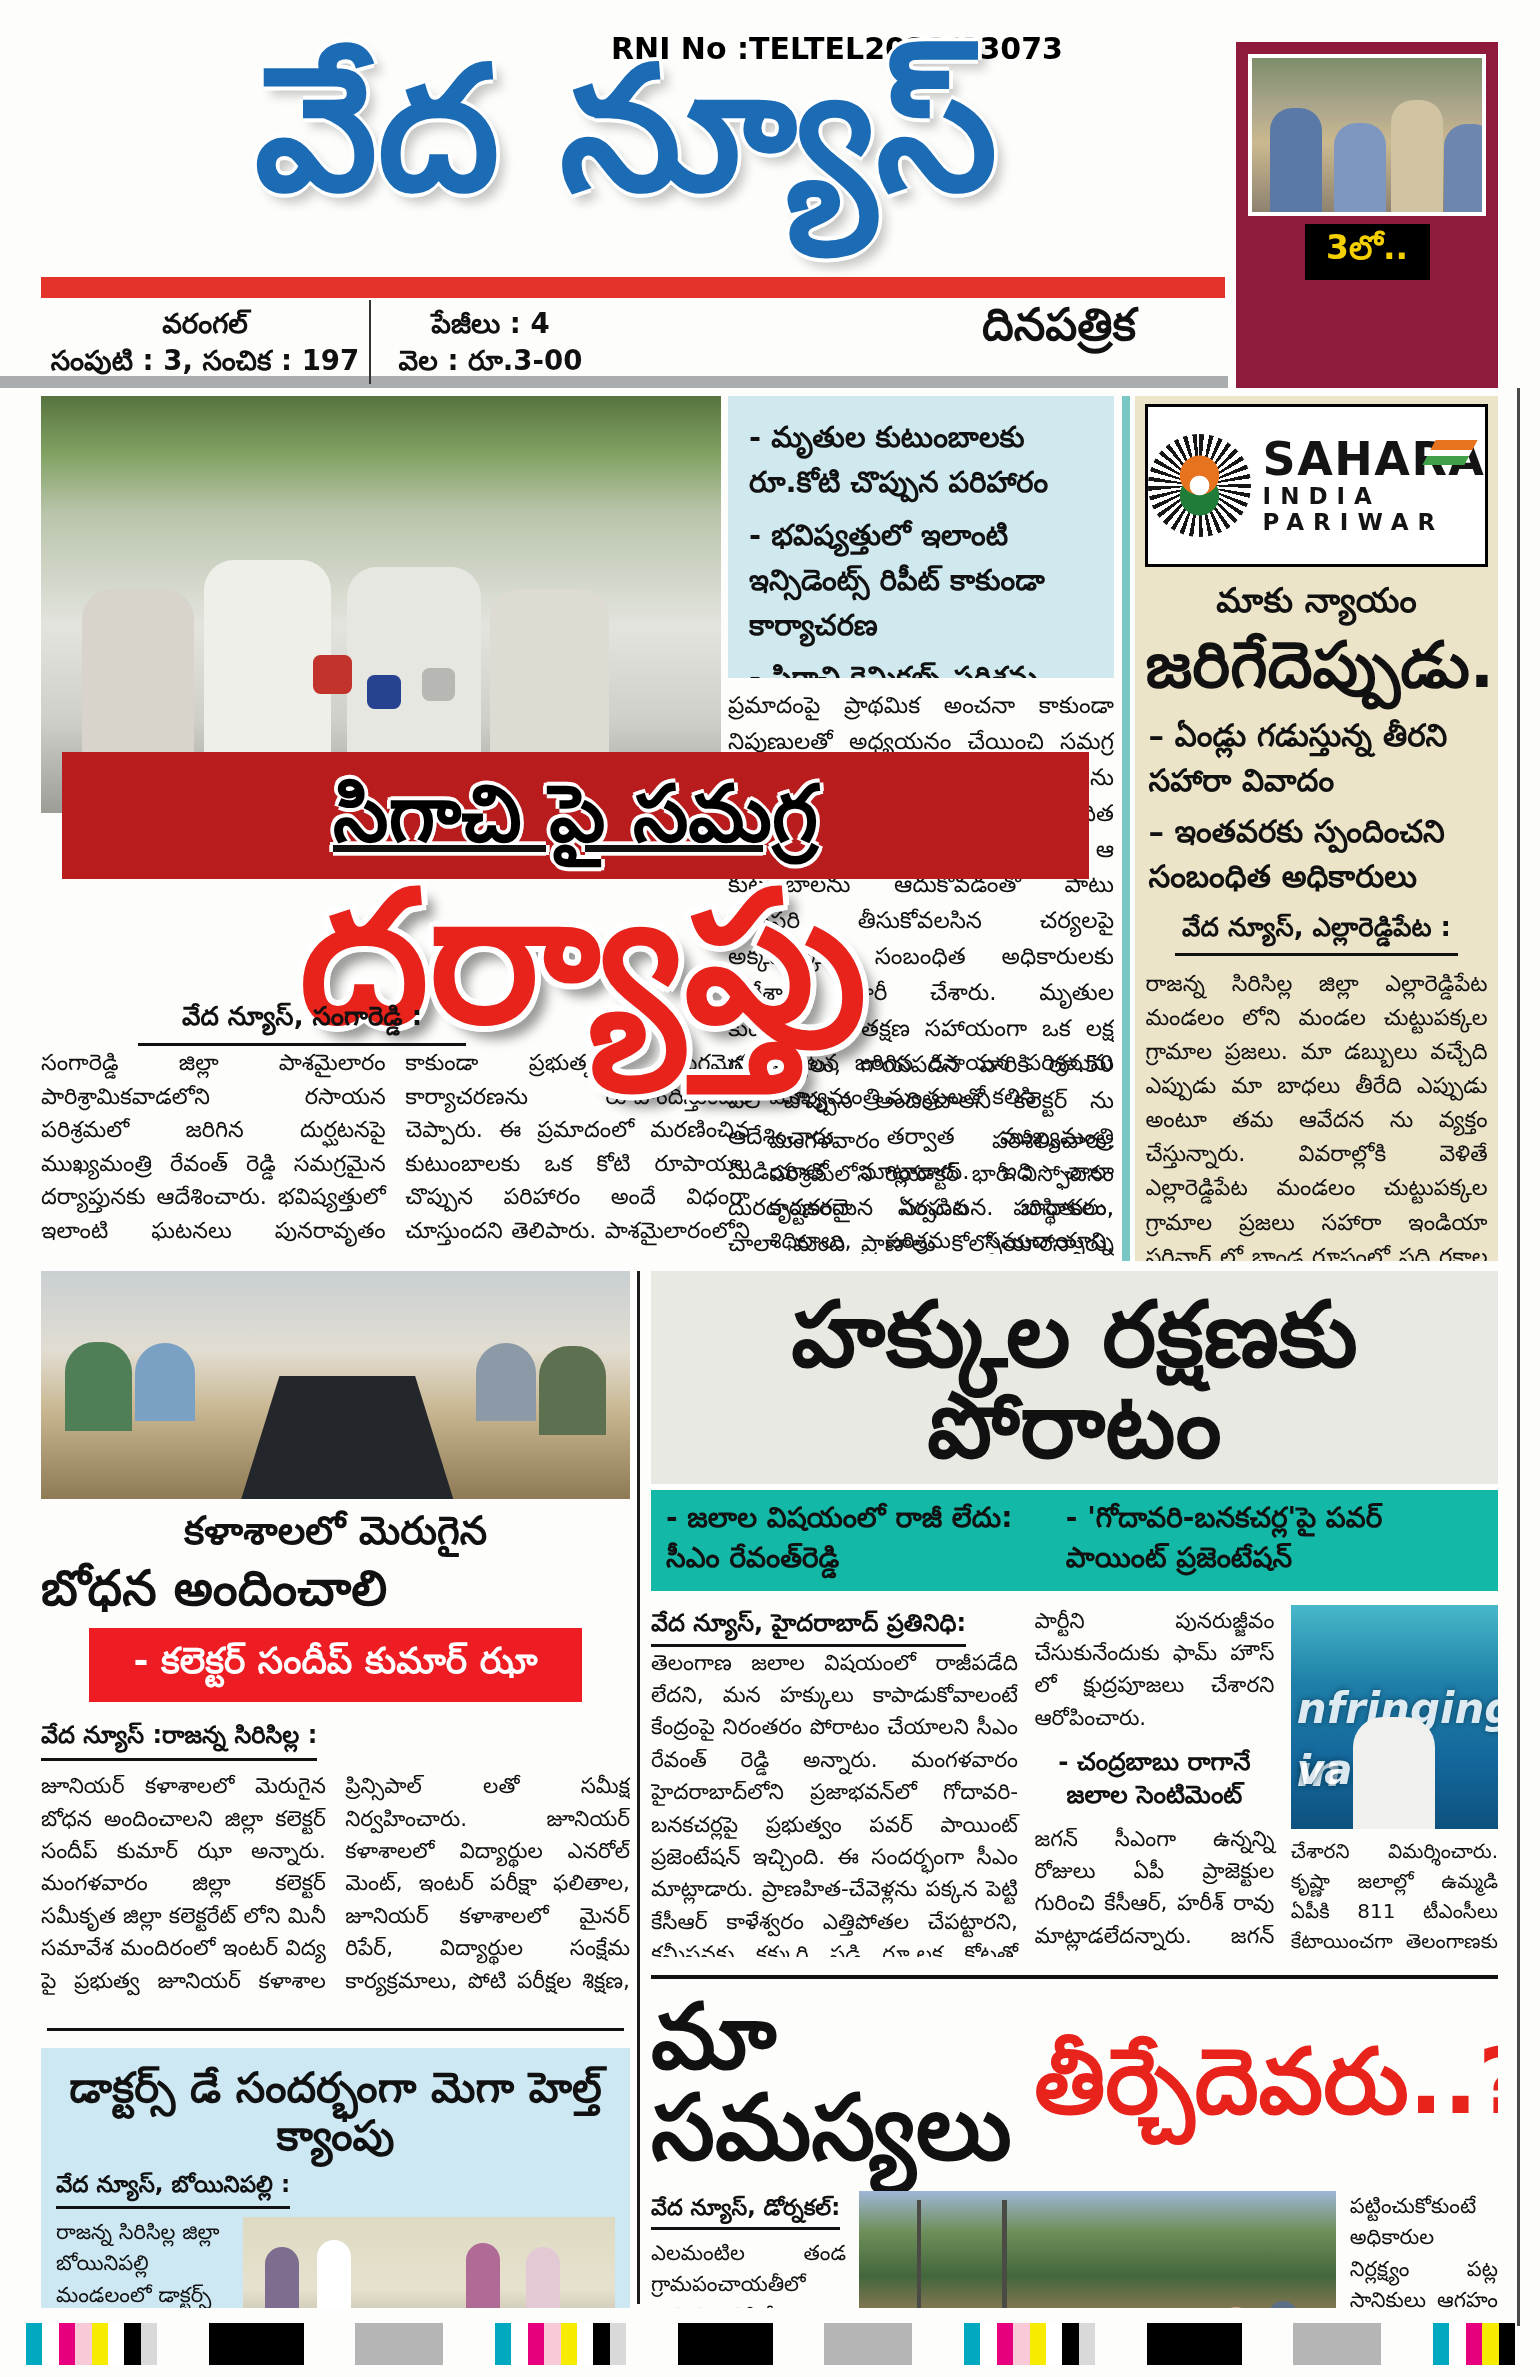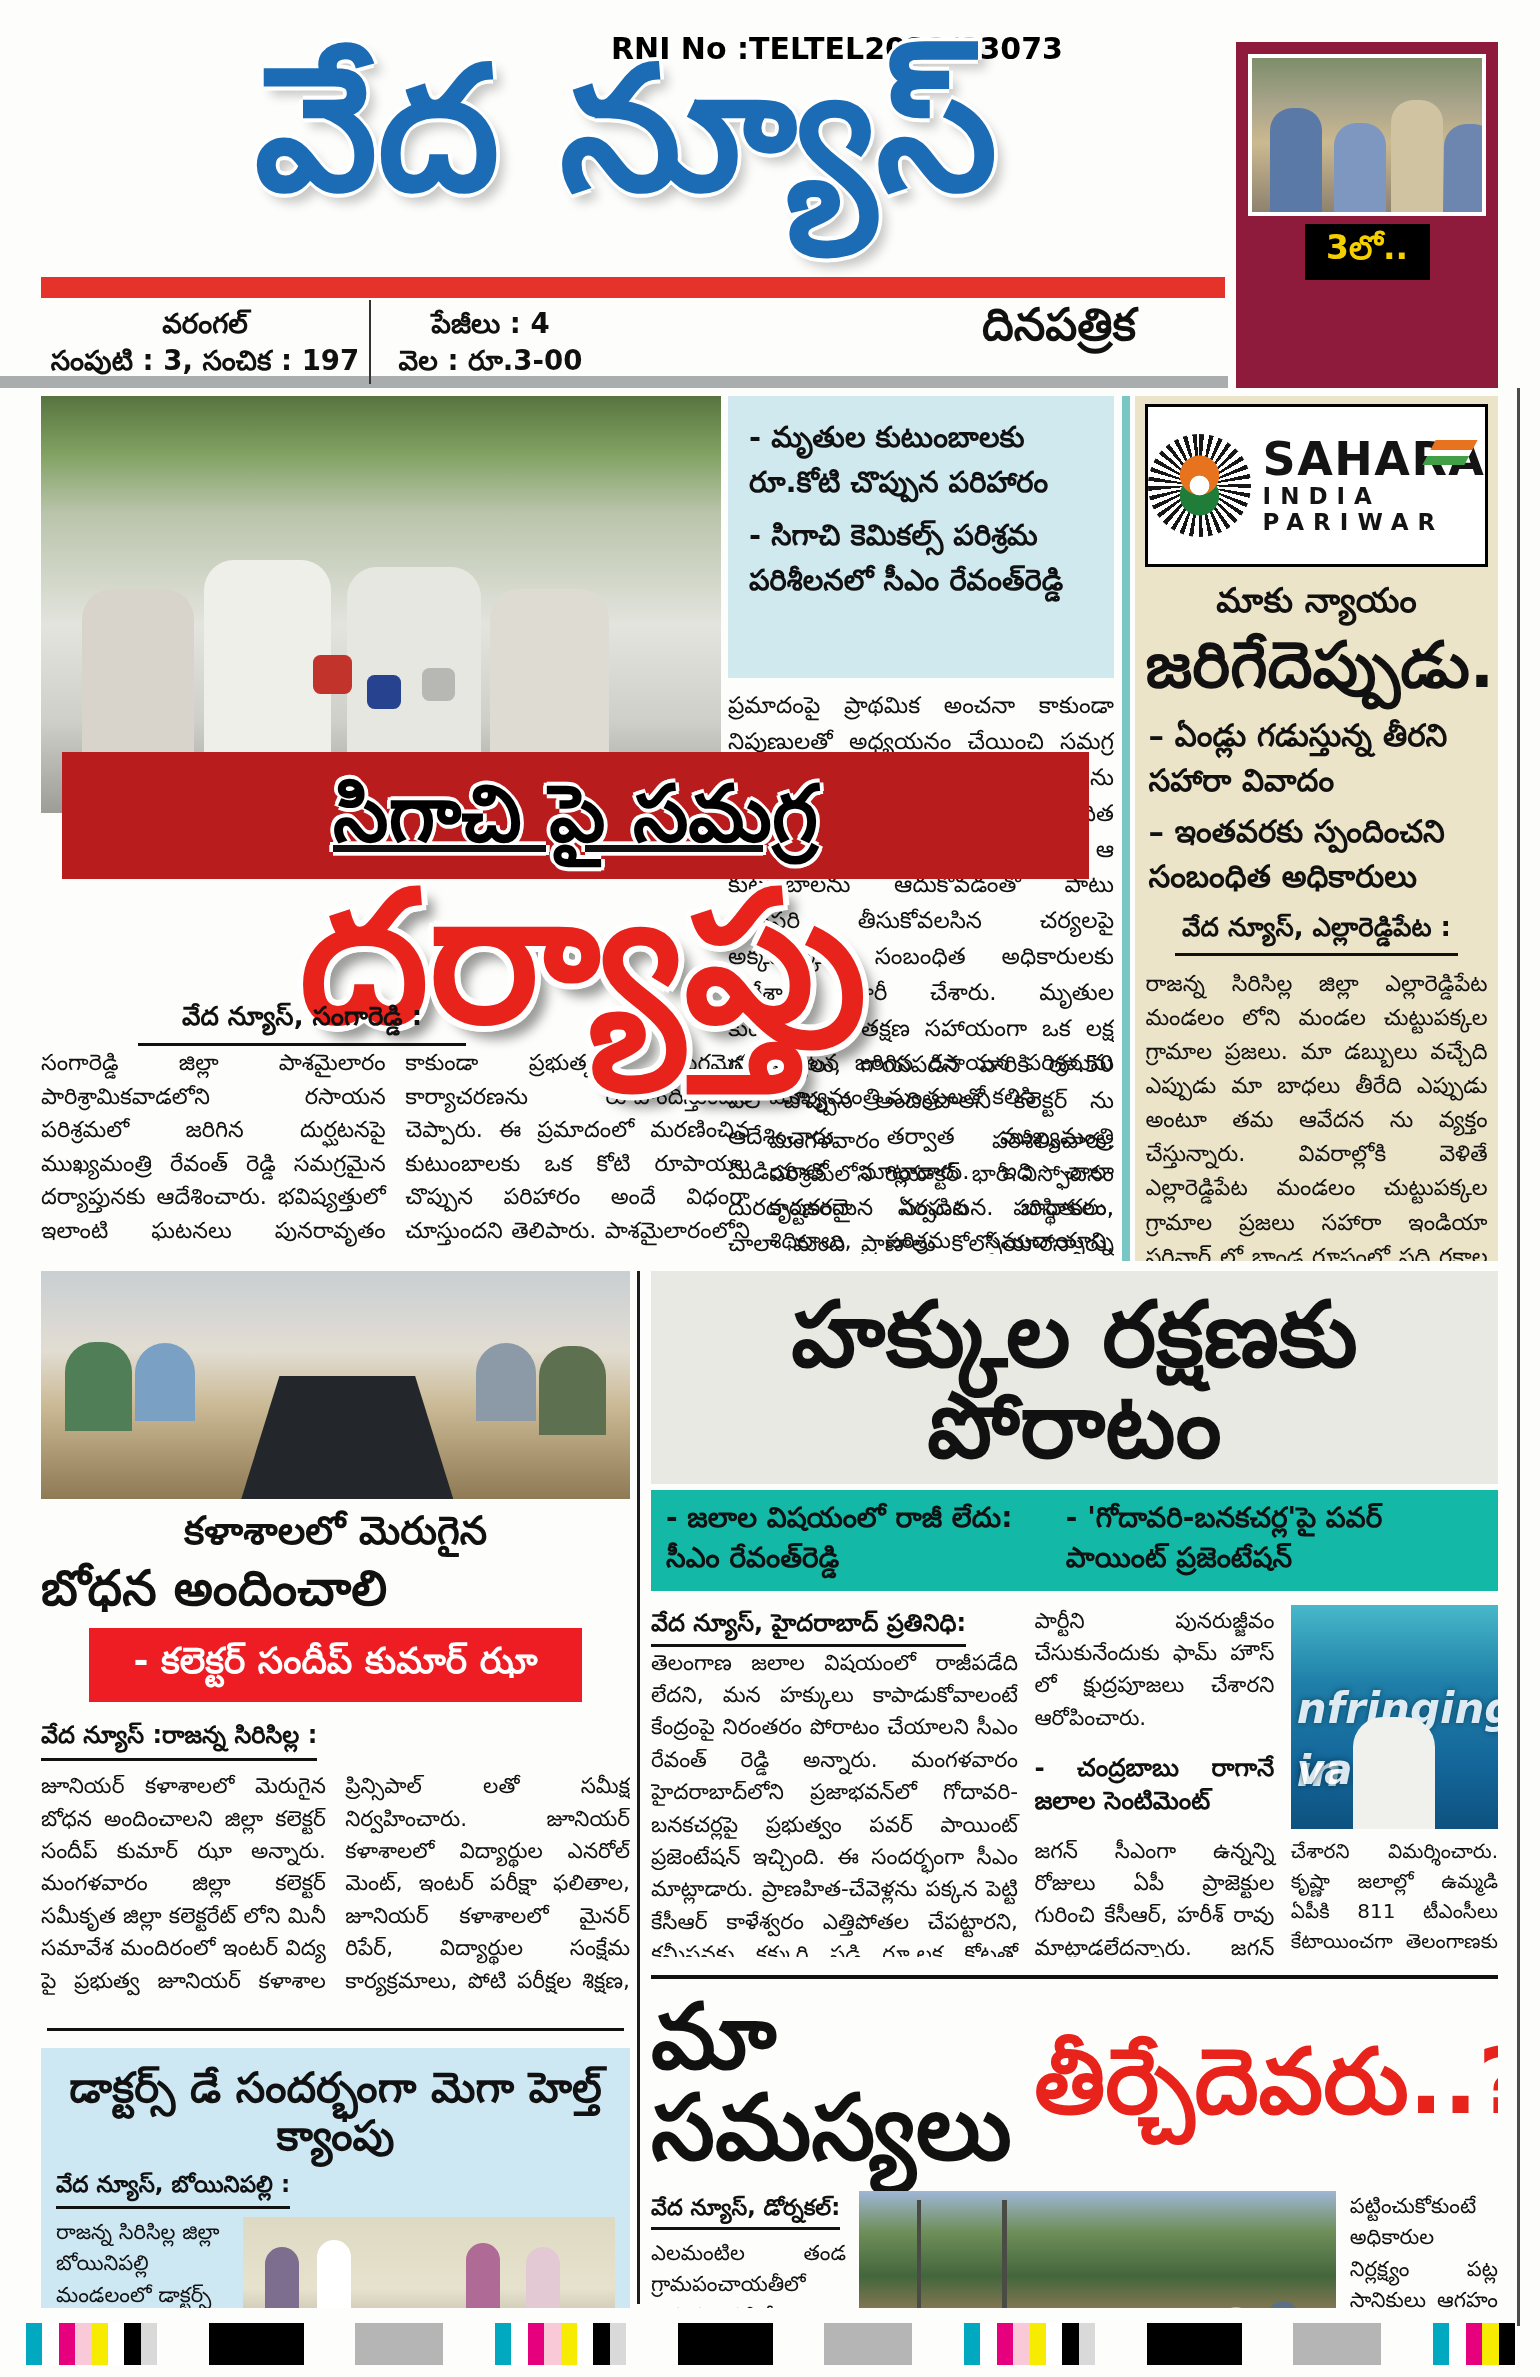--- a/index.html
+++ b/index.html
@@ -99,21 +99,21 @@
       background:linear-gradient(180deg,#ded9c2 0%,#e7e2cd 45%,#b9b4a0 75%,#8f8b79 100%);}
   
   .lower-right{position:absolute;left:610px;top:0;width:847px;height:1037px;overflow:hidden;}
   .rights-band{background:#e9e9e3;padding:18px 4.5px 13.4px;text-align:center;
       font-size:91px;font-weight:800;line-height:1;}
   .subheads{margin-top:6px;background:#14b8a6;display:flex;justify-content:space-between;
       padding:10.4px 15px;font-size:28px;font-weight:800;}
   .rights-body{margin-top:13.4px;display:grid;grid-template-columns:367px 240px 1fr;gap:16.4px;
       height:352px;overflow:hidden;font-size:21.6px;line-height:1.5;text-align:justify;}
   .rights-body p{margin:0 0 7.5px;}
-  .crosshead{font-size:24.6px;font-weight:800;line-height:1.35;margin:17px 0;}
+  .crosshead{font-size:24.6px;font-weight:800;text-align:center;line-height:1.35;margin:11px 0;}
   .cm-photo{height:224px;overflow:hidden;position:relative;margin-bottom:7.5px;
       background:linear-gradient(180deg,#47b8c9 0%,#1f7fa8 35%,#14679b 70%,#0d527f 100%);}
   .cm-text{position:absolute;color:#fff;font-weight:800;font-style:italic;opacity:.85;
       text-shadow:0 0 6px #083b56;}
   .c3small{font-size:20px;}
   .problems{margin-top:18px;border-top:4.5px solid #111;padding-top:12px;}
   .problems-headline{display:flex;gap:22.4px;align-items:center;line-height:1;}
   .ph-black{font-size:91px;font-weight:800;color:#111;}
   .ph-red{font-size:91px;font-weight:800;color:#e8231c;}
   .problems-content{margin-top:18px;display:grid;grid-template-columns:195px 477px 1fr;gap:13.4px;
@@ -172,20 +172,21 @@
       <div class="sil" style="left:24%;bottom:0;width:127px;height:253px;background:#efefea;"></div>
       <div class="sil" style="left:45%;bottom:0;width:134px;height:246px;background:#e7e7e2;"></div>
       <div class="sil" style="left:66%;bottom:0;width:119px;height:224px;background:#dddbd2;"></div>
       <div class="mic" style="left:40%;bottom:119px;width:39px;height:39px;background:#c2342b;"></div>
       <div class="mic" style="left:48%;bottom:104px;width:34px;height:34px;background:#27438f;"></div>
       <div class="mic" style="left:56%;bottom:112px;width:33px;height:33px;background:#b7b7b3;"></div>
     </div>
 
     <div class="bullets-box">
       <div class="bl">- మృతుల కుటుంబాలకు రూ.కోటి చొప్పున పరిహారం</div>
+      <div class="bl">- భవిష్యత్తులో ఇలాంటి ఇన్సిడెంట్స్ రిపీట్ కాకుండా కార్యాచరణ</div>
       <div class="bl">- సిగాచి కెమికల్స్ పరిశ్రమ పరిశీలనలో సీఎం రేవంత్‌రెడ్డి</div>
     </div>
 
     <div class="mid-body">
       <span>ప్రమాదంపై ప్రాథమిక అంచనా కాకుండా నిపుణులతో అధ్యయనం చేయించి సమగ్ర నివేదిక రూపొందించాలని అధికారులను ఆదేశించారు. అనంతరం పలువురు బాధిత కుటుంబ సభ్యులతో మాట్లాడారు. ఆ కుటుంబాలను ఆదుకోవడంతో పాటు తదుపరి తీసుకోవలసిన చర్యలపై అక్కడికక్కడే సంబంధిత అధికారులకు ఆదేశాలు జారీ చేశారు. మృతుల కుటుంబాలకు తక్షణ సహాయంగా ఒక లక్ష రూపాయలు, గాయపడిన వారికి రూ.50 వేల చొప్పున అందించాలని కలెక్టర్ ను ఆదేశించారు. తర్వాత ముఖ్యమంత్రి మీడియాతో మాట్లాడారు. ఇది చాలా దురదృష్టకరమైన సంఘటన. బాధాకరం. చాలా మంది ప్రాణాలు కోల్పోయారన్నారు. ప్రమాదం జరిగిన వెంటనే నిన్నటి నుంచి మొత్తం యంత్రాంగం సమన్వయంతో పనిచేస్తూ సహాయక చర్యలు చేపట్టారు. మంత్రులు, పోలీసులు ఉన్నతాధికారులు, ఫైర్, డిజాస్టర్ మేనేజ్‌మెంట్ సిబ్బంది అంతా శిథిలాల తొలగింపు, ఇతర సహాయక చర్యలను ముమ్మరంగా కొనసాగిస్తున్నారని తెలిపారు.</span>
     </div>
 
     <div class="kicker">
       <span>సిగాచి పై సమగ్ర</span>
     </div>

